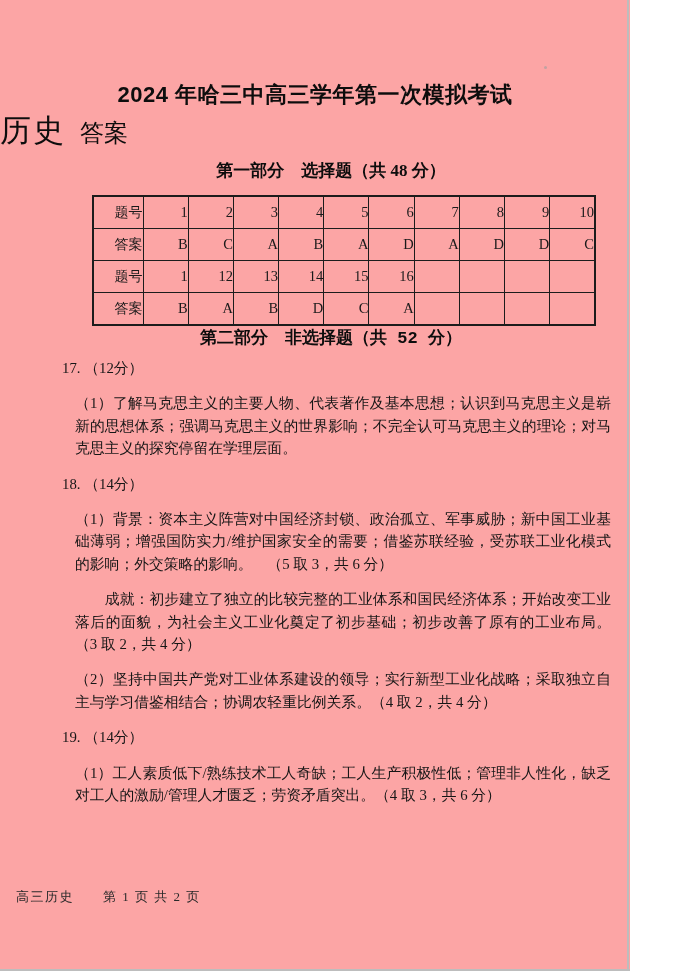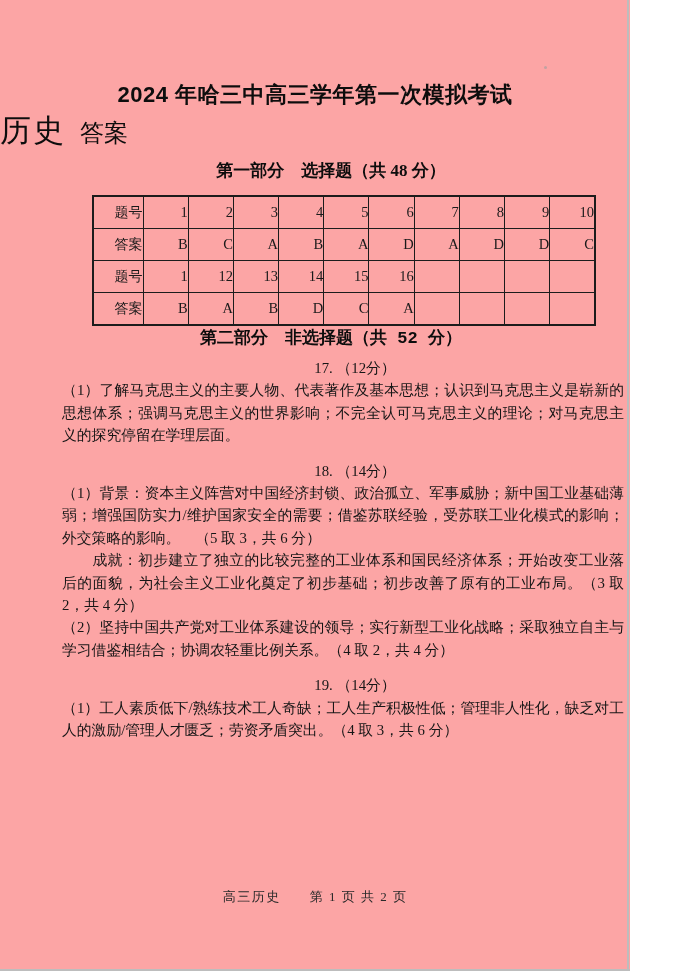--- a/index.html
+++ b/index.html
@@ -68,32 +68,31 @@
 
   .question-block {
     margin-left: 62px;
     width: 562px;
     font-size: 14.8px;
     line-height: 22.4px;
     text-align: justify;
     text-justify: inter-ideograph;
     color: #161616;
   }
-  .question-block .q-number { text-align: center; margin-left: 24px; }
-  .question-block p { margin: 0; }
+  .question-block .q-number { text-align: left; }
+  .question-block p { margin: 13px; }
   #q17 { margin-top: 8px; }
   #q18 { margin-top: 13px; }
   #q19 { margin-top: 13px; }
 
   .page-footer {
     position: absolute;
     top: 888px;
-    left: 0;
+    left: 16px;
     width: 100%;
-    text-align: center;
     font-size: 13px;
     letter-spacing: 1.5px;
     color: #2a2a2a;
   }
 </style>
 </head>
 <body>
 
 <div class="page">
 

